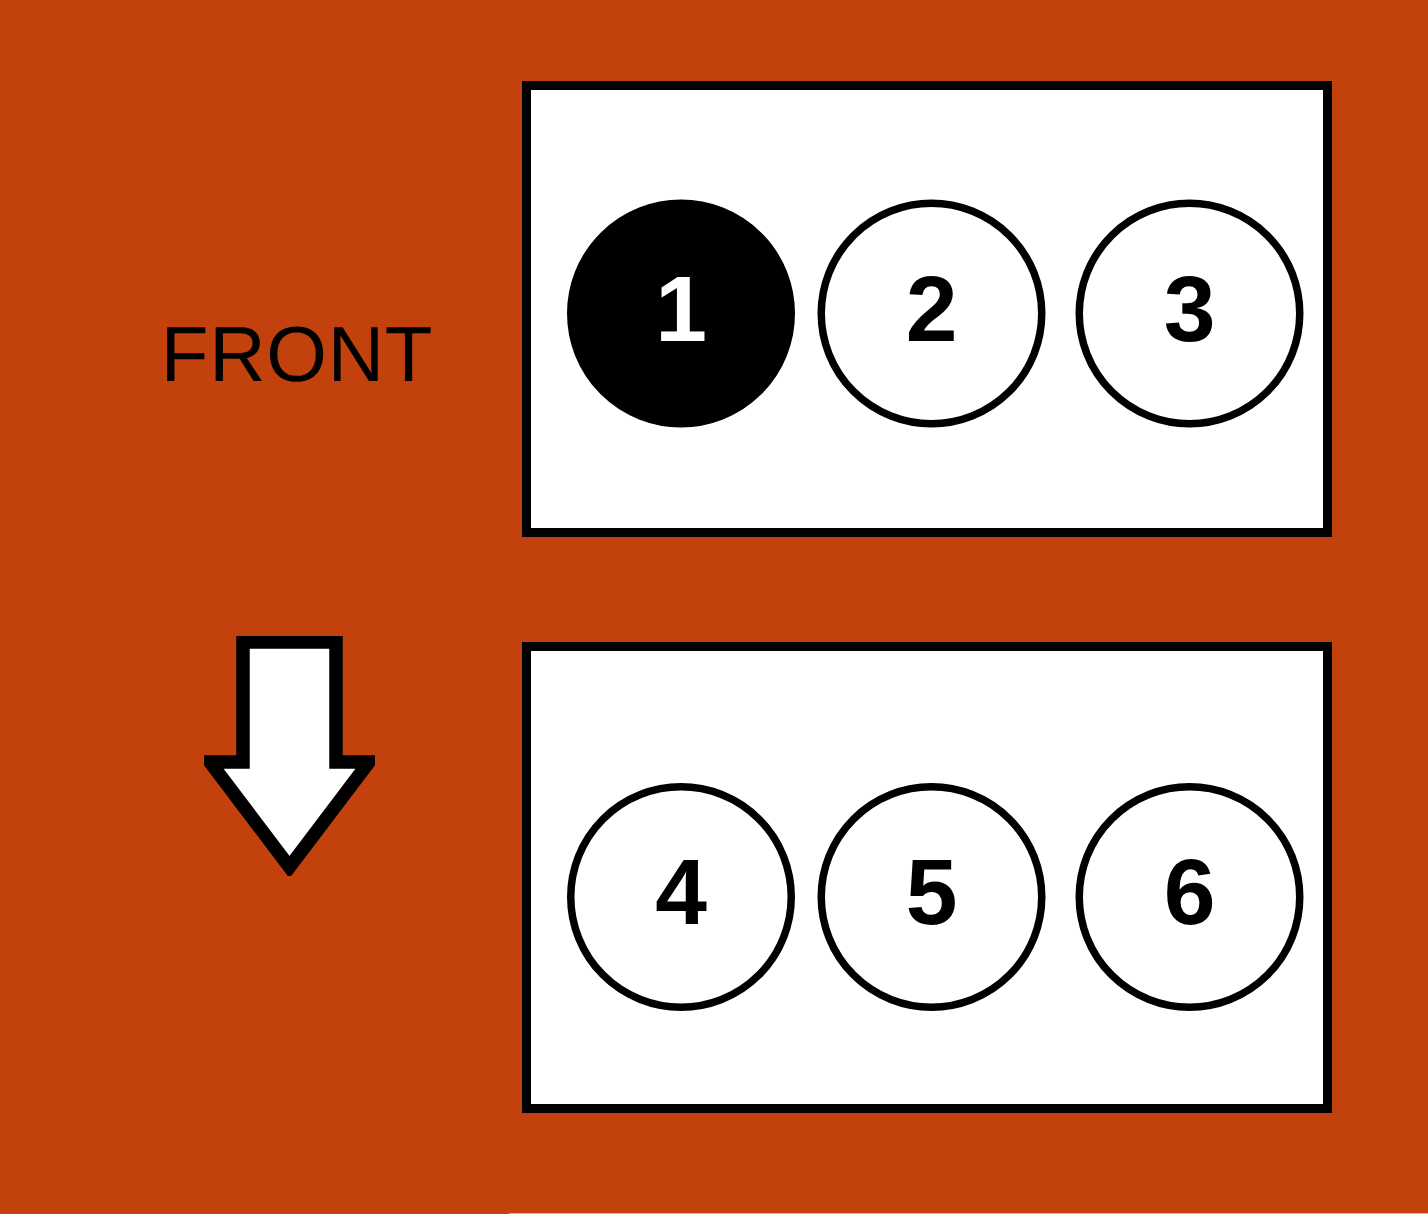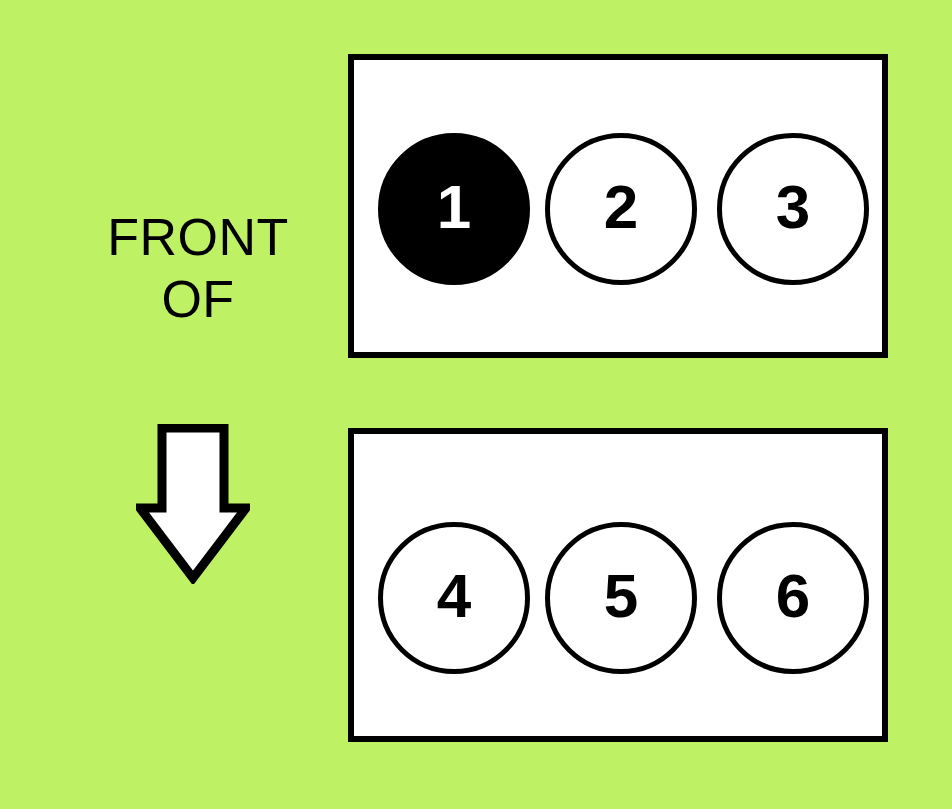--- a/index.html
+++ b/index.html
@@ -5,21 +5,21 @@
 <style>
   html, body {
     margin: 0;
     padding: 0;
     background: #ffffff;
   }
   #canvas {
     position: relative;
     width: 952px;
     height: 809px;
-    background: #bef264;
+    background: #c2410c;
     overflow: hidden;
     font-family: "Liberation Sans", sans-serif;
   }
 
   
   #direction-label {
     position: absolute;
     left: 40px;
     top: 206px;
     width: 316px;
@@ -114,21 +114,20 @@
   .row-upper { top: 73px; }
   .row-lower { top: 88px; }
 </style>
 </head>
 <body>
 
 <div id="canvas">
 
   <div id="direction-label">
     <span class="label-line">FRONT</span>
-    <span class="label-line">OF</span>
   </div>
 
   <div id="front-arrow">
     <svg viewBox="0 0 114 160" xmlns="http://www.w3.org/2000/svg">
       <polygon points="26,4 88,4 88,84 110,84 57,154 4,84 26,84" fill="#ffffff" stroke="#000000" stroke-width="9" stroke-linejoin="miter"></polygon>
     </svg>
   </div>
 
   <div class="bank" id="bank-upper">
     <div class="bank-inner">

